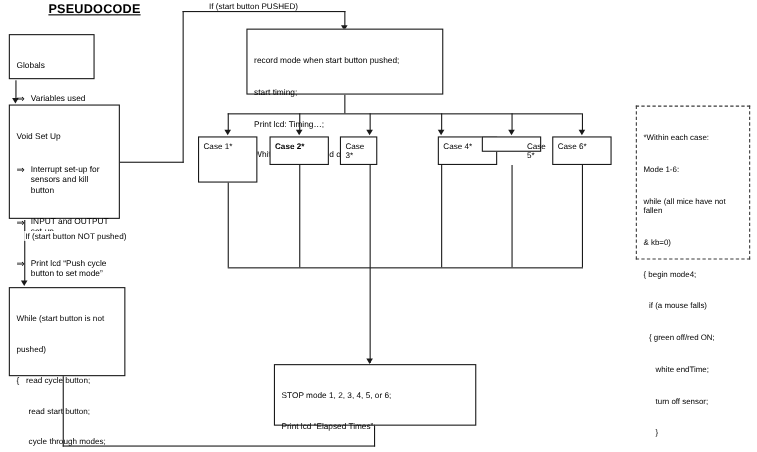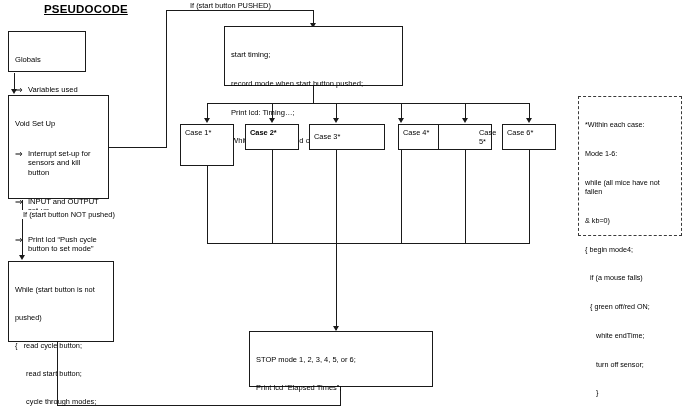--- a/index.html
+++ b/index.html
@@ -152,22 +152,22 @@
     <span class="ln">While (start button is not</span>
     <span class="ln">pushed)</span>
     <span class="ln">{   read cycle button;</span>
     <span class="ln indent2">read start button;</span>
     <span class="ln indent2">cycle through modes;</span>
     
     
   </div>
 
   <div class="box t-record" style="left:224px;top:26px;width:179px;height:60px;">
+    <span class="ln">record mode when start button pushed;</span>
     <span class="ln">start timing;</span>
-    <span class="ln">record mode when start button pushed;</span>
     <span class="ln">Print lcd: Timing…;</span>
     <span class="ln">White led ON, red led off;</span>
   </div>
 
   <div class="v" style="left:313px;top:86px;height:17px;"></div>
   <div class="h" style="left:207px;top:103px;width:322px;"></div>
 
   <div class="v" style="left:207px;top:103px;height:17px;"></div>
   <div class="arrow" style="left:203.6px;top:118px;"></div>
   <div class="v" style="left:272px;top:103px;height:17px;"></div>
@@ -180,27 +180,27 @@
   <div class="arrow" style="left:461.6px;top:118px;"></div>
   <div class="v" style="left:529px;top:103px;height:17px;"></div>
   <div class="arrow" style="left:525.6px;top:118px;"></div>
 
   <div class="box t-case case-box" style="left:180px;top:124px;width:54px;height:42px;">
     <span>Case 1*</span>
   </div>
   <div class="box t-case case-box" style="left:245px;top:124px;width:54px;height:26px;font-weight:bold;">
     <span>Case 2*</span>
   </div>
-  <div class="box t-case case-box" style="left:309px;top:124px;width:76px;height:26px;align-items:center;">
+  <div class="box t-case case-box" style="left:309px;top:124px;width:34px;height:26px;align-items:center;">
     <span>Case 3*</span>
   </div>
   <div class="box t-case case-box" style="left:374px;top:124px;width:54px;height:26px;margin-left:24px;">
     <span>Case 4*</span>
   </div>
-  <div class="box t-case case-box" style="left:438px;top:124px;width:54px;height:26px;padding-left:40px;">
+  <div class="box t-case case-box" style="left:438px;top:124px;width:54px;height:14px;padding-left:40px;">
     <span>Case 5*</span>
   </div>
   <div class="box t-case case-box" style="left:502px;top:124px;width:54px;height:26px;">
     <span>Case 6*</span>
   </div>
 
   <div class="v" style="left:207px;top:150px;height:93px;"></div>
   <div class="v" style="left:272px;top:150px;height:93px;"></div>
   <div class="v" style="left:336px;top:150px;height:93px;"></div>
   <div class="v" style="left:401px;top:150px;height:93px;"></div>

